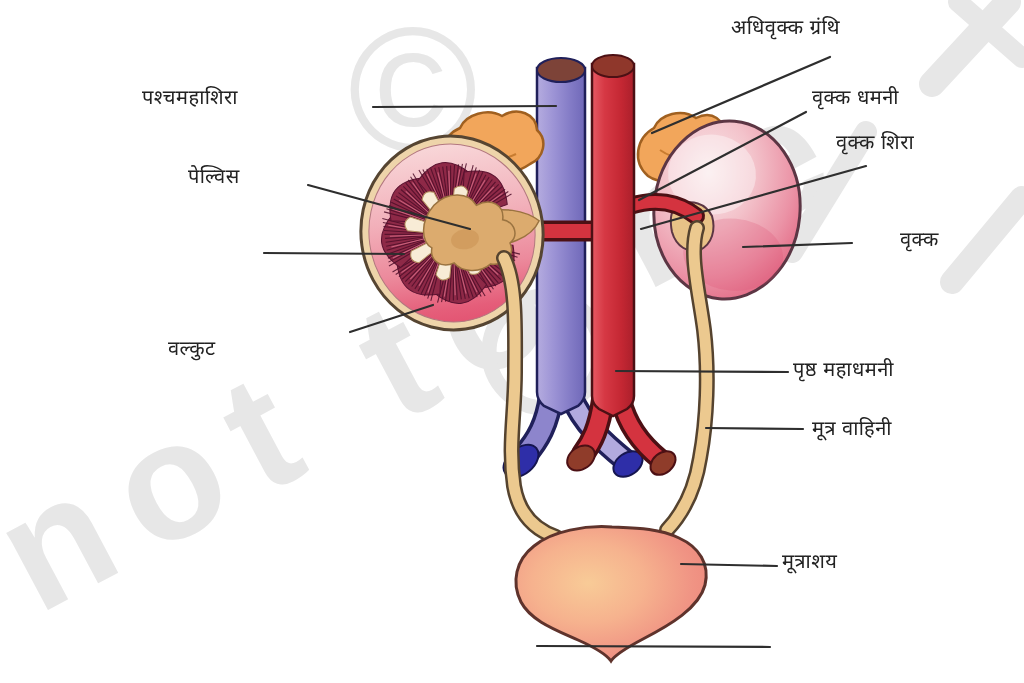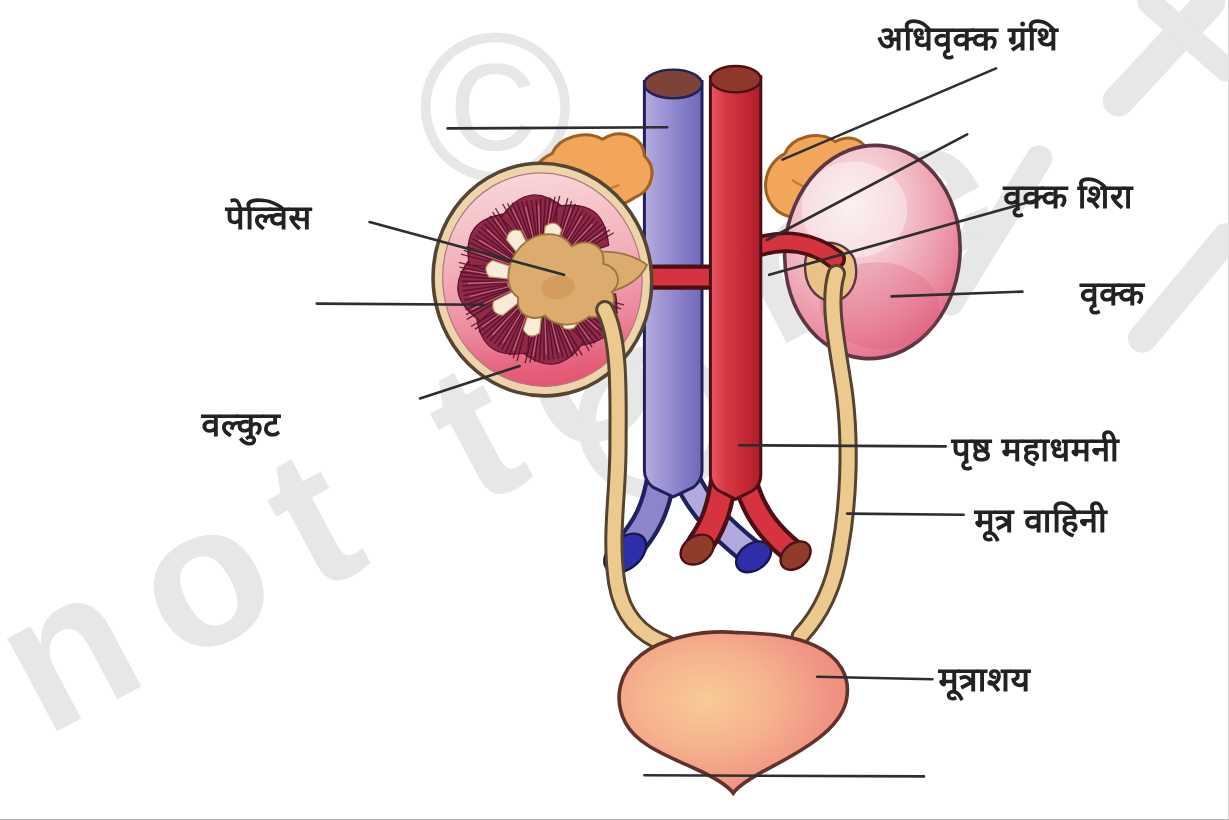--- a/index.html
+++ b/index.html
@@ -12,21 +12,21 @@
     position:absolute;left:-28px;top:492px;font-size:166px;font-weight:600;
     letter-spacing:26px;color:var(--watermark,#e7e7e7);white-space:nowrap;
     transform:rotate(-28deg);transform-origin:0 0;line-height:1;user-select:none;
   }
   .wm-copy{
     position:absolute;left:348px;top:2px;font-size:176px;font-weight:400;
     color:var(--watermark,#e7e7e7);line-height:1;user-select:none;
   }
   svg.diagram{position:absolute;left:0;top:0;}
   .lbl{
-    position:absolute;font-size:28px;font-weight:700;color:var(--label-text,#222);
+    position:absolute;font-size:20px;font-weight:400;color:var(--label-text,#222);
     white-space:nowrap;line-height:1.25;letter-spacing:.5px;z-index:5;
   }
   .lead{stroke:var(--leader-line,#2e2e2e);stroke-width:2.2;stroke-linecap:round;}
   .wmglyph{stroke:#e7e7e7;stroke-linecap:round;fill:none;}
 </style>
 </head>
 <body>
 
 <div class="stage">
 
@@ -324,21 +324,23 @@
       <line class="lead" x1="806" y1="112" x2="639" y2="200"></line>
       <line class="lead" x1="866" y1="166" x2="641" y2="229"></line>
       <line class="lead" x1="743" y1="247" x2="852" y2="243"></line>
       <line class="lead" x1="616" y1="371" x2="788" y2="372"></line>
       <line class="lead" x1="706" y1="428" x2="803" y2="429"></line>
       <line class="lead" x1="681" y1="564" x2="777" y2="566"></line>
       <line class="lead" x1="537" y1="646" x2="770" y2="647"></line>
     </g>
   </svg>
 
+  <div class="lbl" style="left:142px;top:85px">पश्चमहाशिरा</div>
   <div class="lbl" style="left:188px;top:164px">पेल्विस</div>
   <div class="lbl" style="left:168px;top:336px">वल्कुट</div>
   <div class="lbl" style="left:731px;top:15px">अधिवृक्क ग्रंथि</div>
-  <div class="lbl" style="left:836px;top:146px">वृक्क शिरा</div>
+  <div class="lbl" style="left:812px;top:85px">वृक्क धमनी</div>
+  <div class="lbl" style="left:836px;top:130px">वृक्क शिरा</div>
   <div class="lbl" style="left:900px;top:227px">वृक्क</div>
   <div class="lbl" style="left:793px;top:357px">पृष्ठ महाधमनी</div>
   <div class="lbl" style="left:812px;top:416px">मूत्र वाहिनी</div>
   <div class="lbl" style="left:782px;top:549px">मूत्राशय</div>
 </div>
 
 </body></html>

